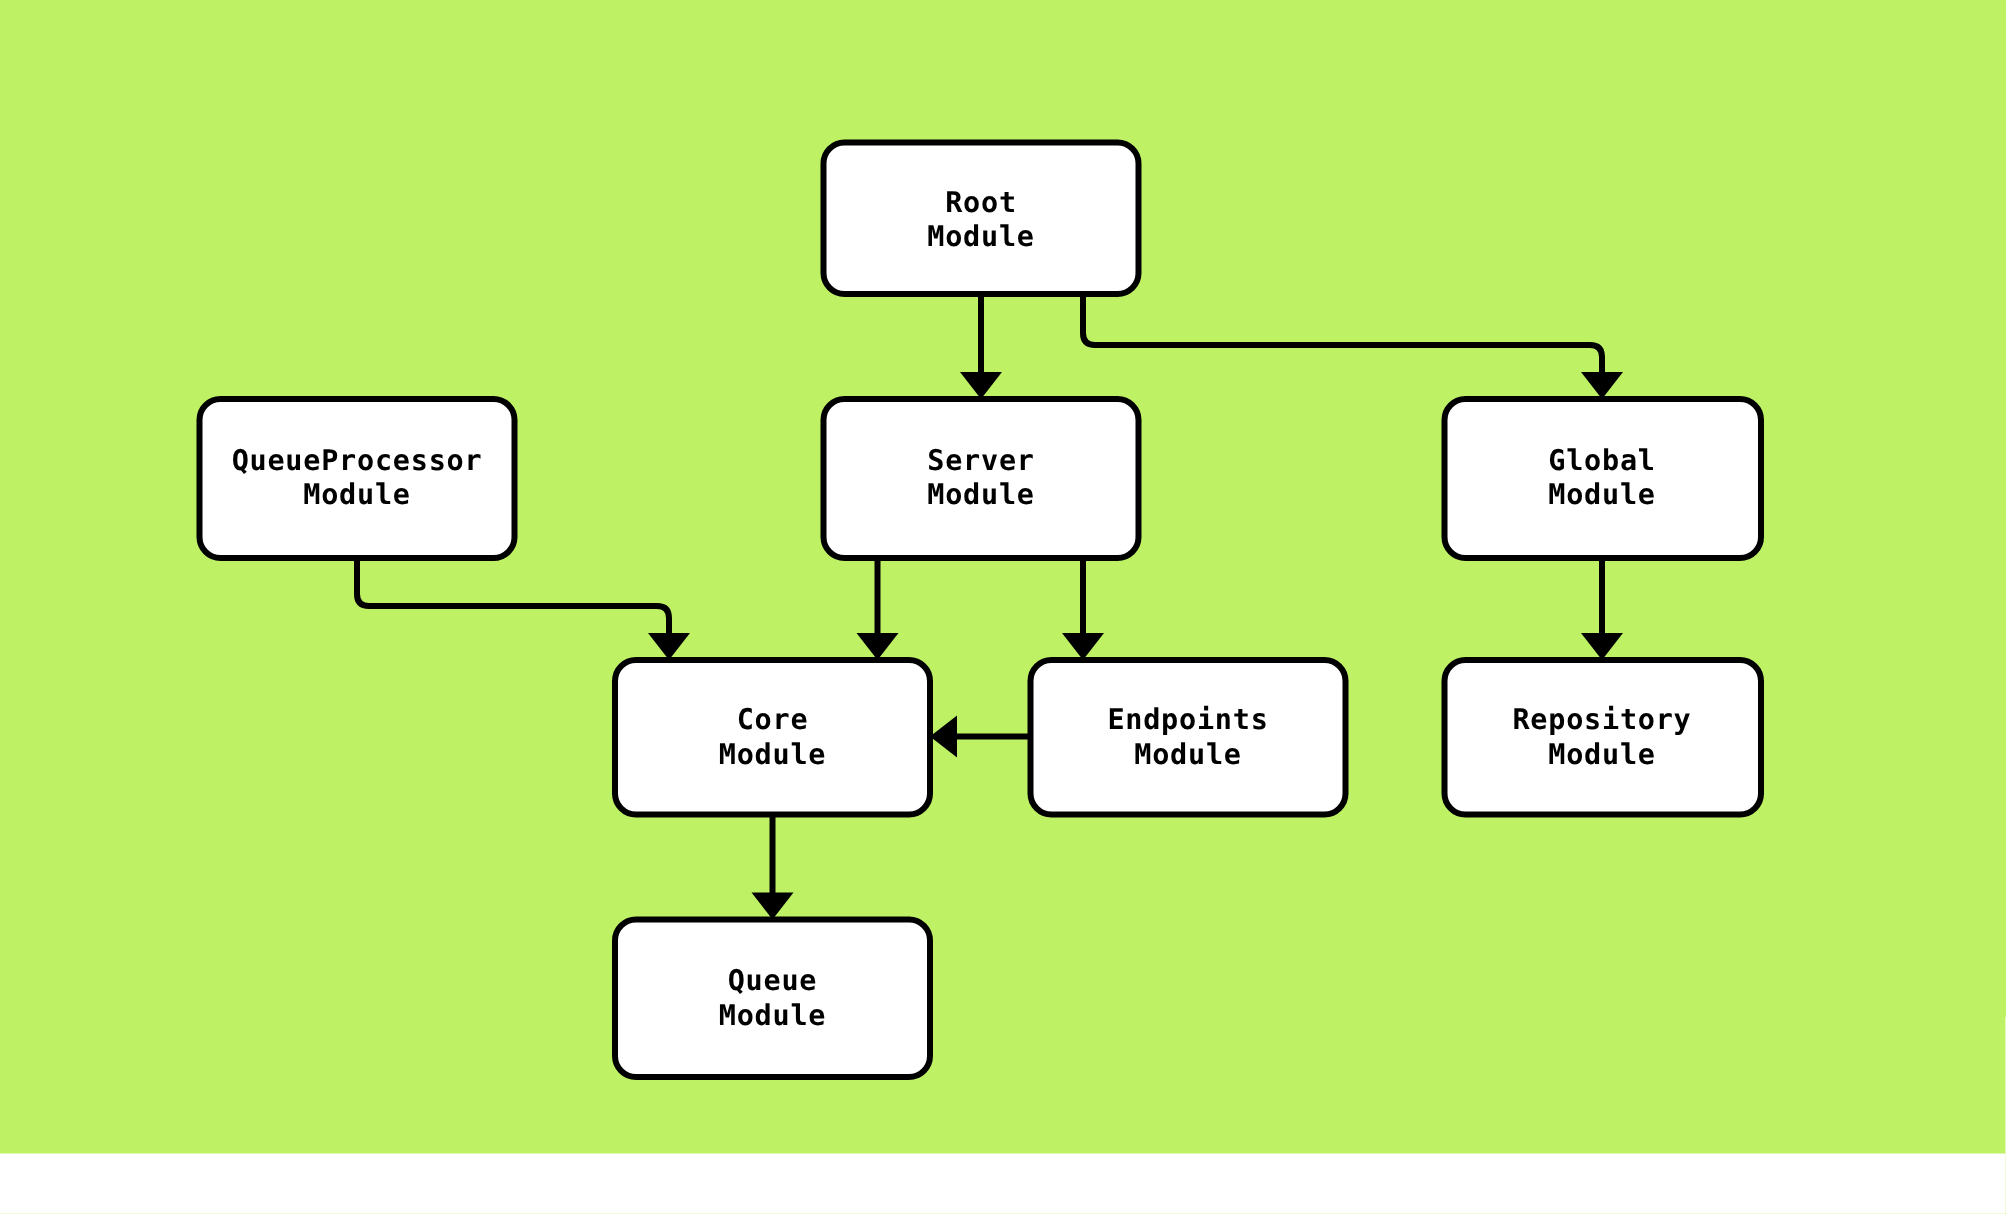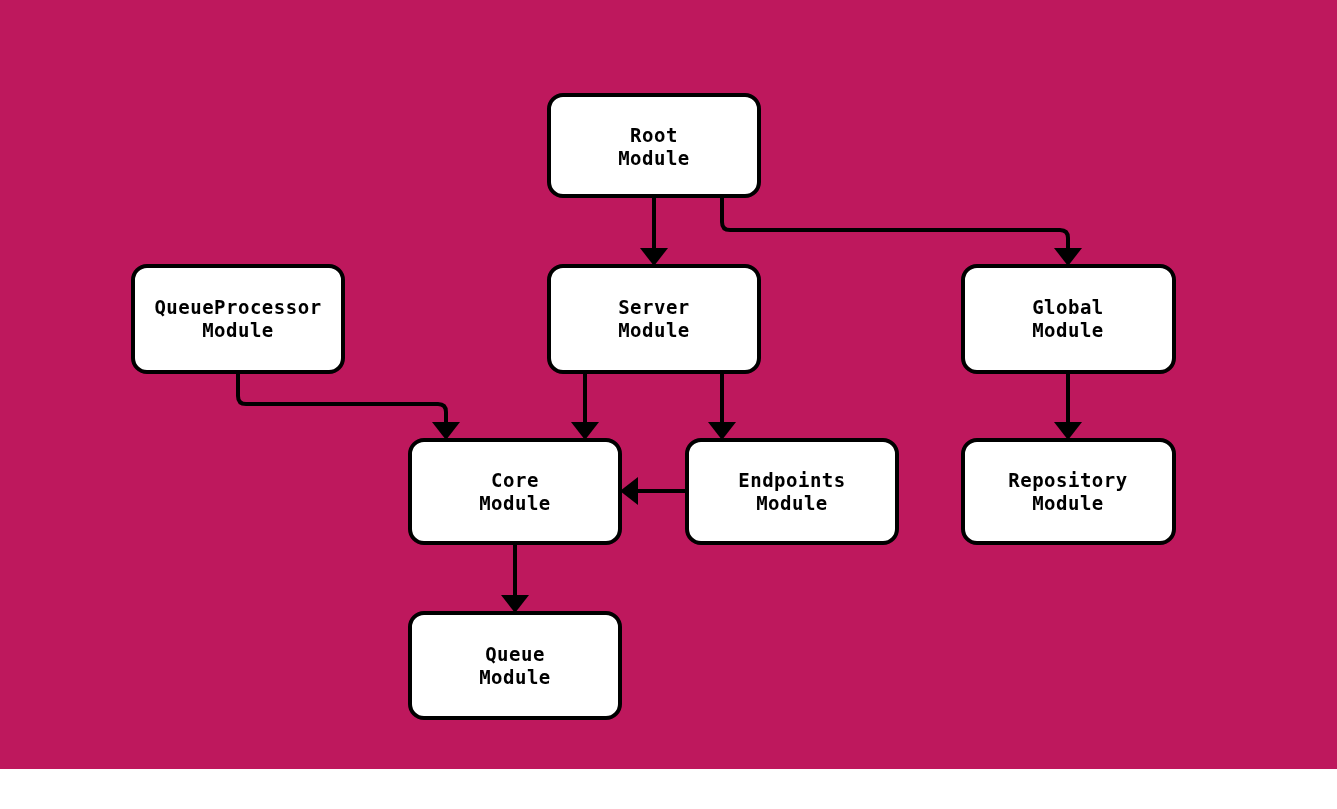--- a/index.html
+++ b/index.html
@@ -11,21 +11,21 @@
   body {
     width: 1337px;
     height: 809px;
     overflow: hidden;
     font-family: "DejaVu Sans Mono", "Liberation Mono", monospace;
   }
   #diagram-root {
     position: relative;
     width: 1337px;
     height: 769px;
-    background: #be185d;
+    background: #bef264;
   }
   svg#diagram-canvas {
     display: block;
     width: 1337px;
     height: 809px;
   }
   .node-box {
     fill: #ffffff;
     stroke: #000000;
     stroke-width: 4;

